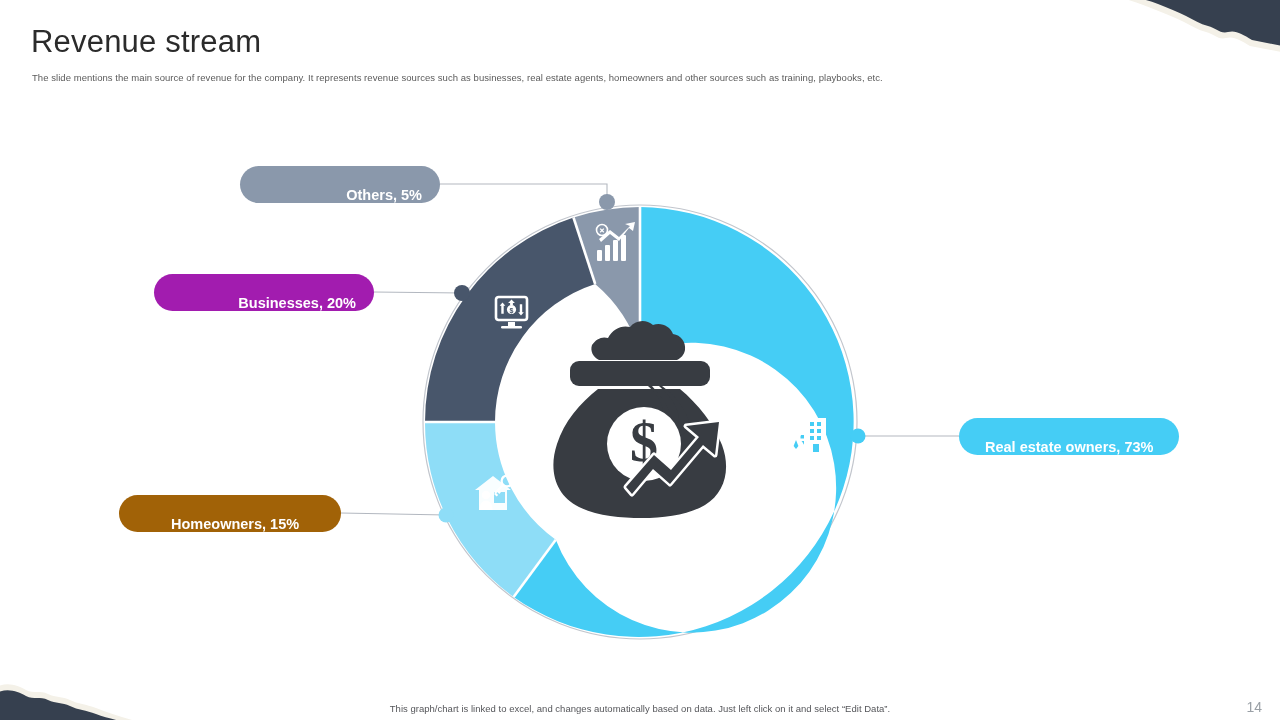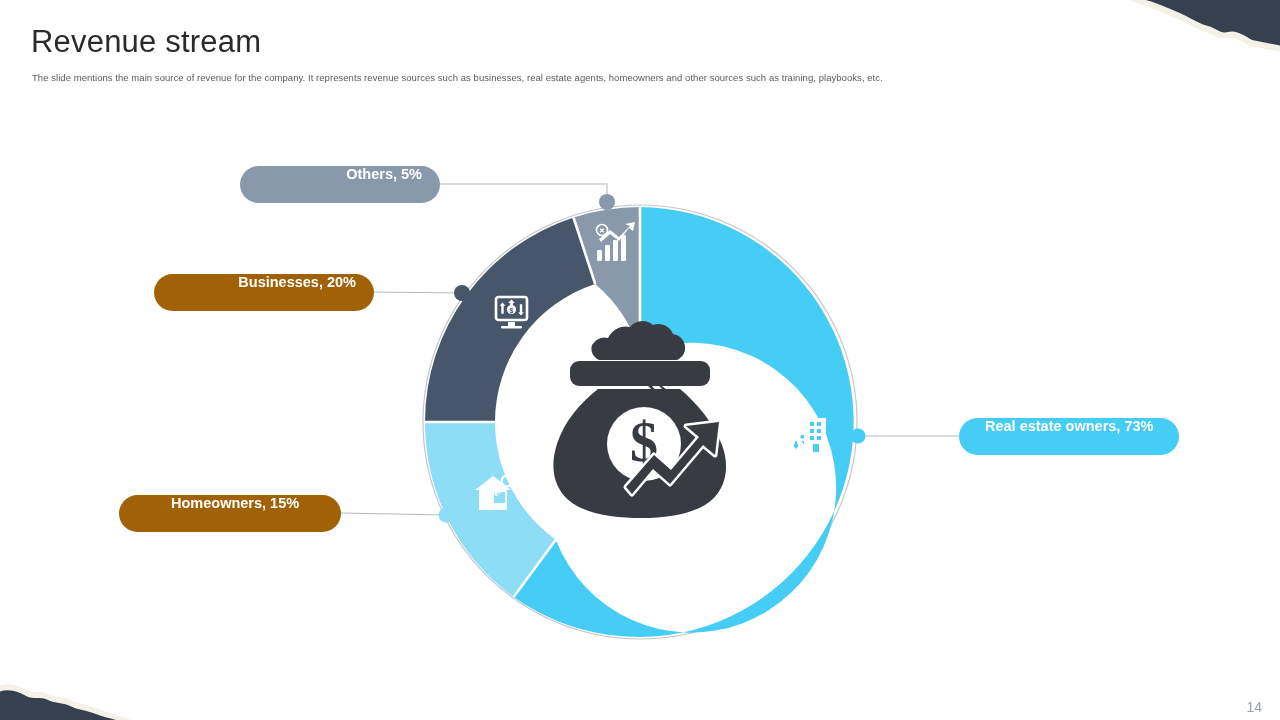--- a/index.html
+++ b/index.html
@@ -25,30 +25,30 @@
     position:absolute;left:32px;top:72px;width:1100px;
     font-size:9.5px;color:#5b5b5b;letter-spacing:.05px;white-space:nowrap;
   }
 
   
   .stage{position:absolute;left:0;top:0;width:1280px;height:720px;}
   .donut-svg{position:absolute;left:0;top:0;}
 
   
   .pill{
-    position:absolute;display:flex;align-items:flex-start;justify-content:center;
+    position:absolute;display:flex;align-items:flex-end;justify-content:center;
     border-radius:999px;color:#ffffff;font-weight:bold;
     box-sizing:border-box;white-space:nowrap;
   }
   .pill-others{
     left:240px;top:166px;width:200px;height:37px;background:#8a98ab;
     font-size:14.5px;padding-right:18px;justify-content:flex-end;
   }
   .pill-businesses{
-    left:154px;top:274px;width:220px;height:37px;background:#a16207;
+    left:154px;top:274px;width:220px;height:37px;background:#a21caf;
     font-size:14.5px;padding-right:18px;justify-content:flex-end;
   }
   .pill-homeowners{
     left:119px;top:495px;width:222px;height:37px;background:#a16207;
     font-size:14.5px;padding-left:52px;justify-content:flex-start;
   }
   .pill-realestate{
     left:959px;top:418px;width:220px;height:37px;background:#45cdf5;
     font-size:14.5px;padding-left:26px;justify-content:flex-start;
   }
@@ -240,15 +240,16 @@
       <span>Businesses, 20%</span>
     </div>
     <div class="pill pill-homeowners">
       <span>Homeowners, 15%</span>
     </div>
     <div class="pill pill-realestate">
       <span>Real estate owners, 73%</span>
     </div>
   </div>
 
+  <div class="footnote">This graph/chart is linked to excel, and changes automatically based on data. Just left click on it and select “Edit Data”.</div>
   <div class="pagenum">14</div>
 
 </div>
 
 </body></html>

